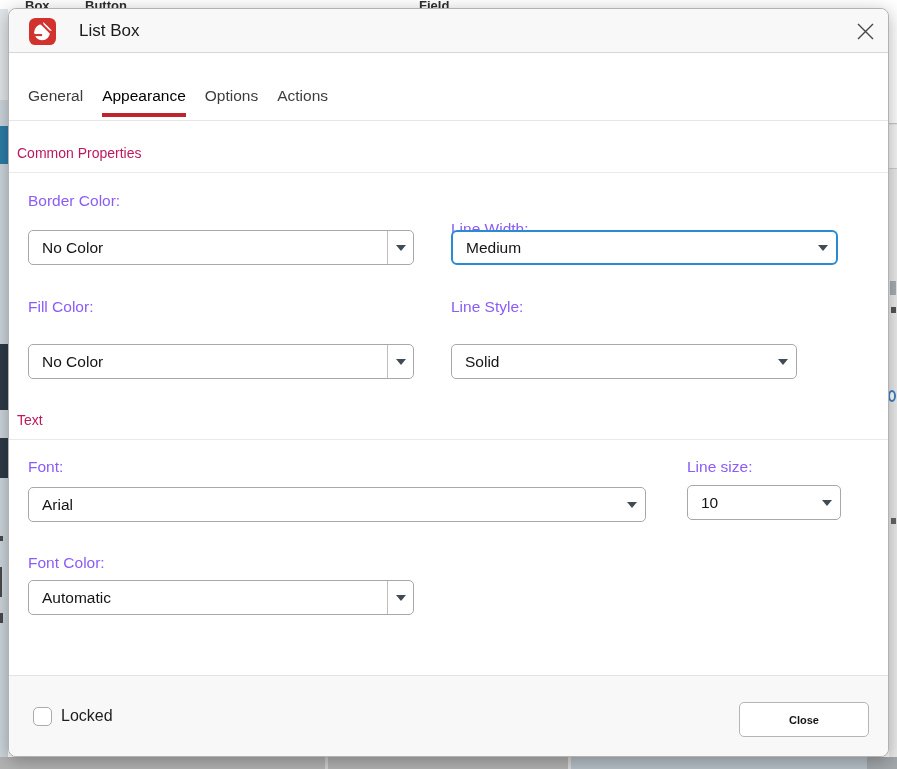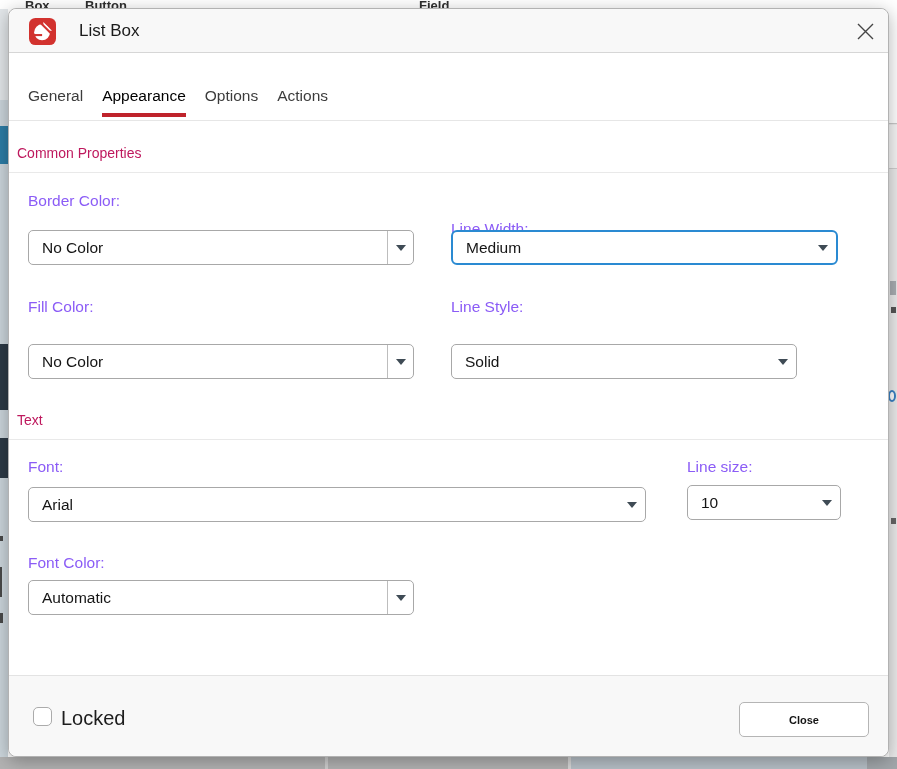--- a/index.html
+++ b/index.html
@@ -91,21 +91,21 @@
   .l-border { left:19px;  top:183px; } .l-lwidth { left:442px; top:183px;margin-top:28px; }
   .l-fill   { left:19px;  top:289px; } .l-lstyle { left:442px; top:289px; }
   .l-font   { left:19px;  top:449px;text-align:center; } .l-fsize  { left:678px; top:449px; }
   .l-fcolor { left:19px;  top:545px; }
 
   .footer { position:absolute; left:0; right:0; bottom:0; height:81px;
             background:#f8f8f8; border-top:1px solid #e3e3e3;
             border-radius:0 0 8px 8px; }
   .checkbox { position:absolute; left:24px; top:31px; width:19px; height:19px;
               background:#fff; border:1px solid #ababab; border-radius:5px; cursor:pointer; }
-  .locked-label { position:absolute; left:52px; top:31px; font-size:20px; color:#1d1d1d; cursor:pointer; }
+  .locked-label { position:absolute; left:52px; top:31px; font-size:16px; color:#1d1d1d; cursor:pointer; }
   .close-button { position:absolute; right:19px; top:26px; width:130px; height:35px;
                   background:#fff; border:1px solid #b5b5b5; border-radius:5px;
                   font-size:11px; font-weight:600; color:#141414;
                   display:flex; align-items:center; justify-content:center; cursor:pointer; }
 </style>
 </head>
 <body>
 
 <div class="stage">
 

